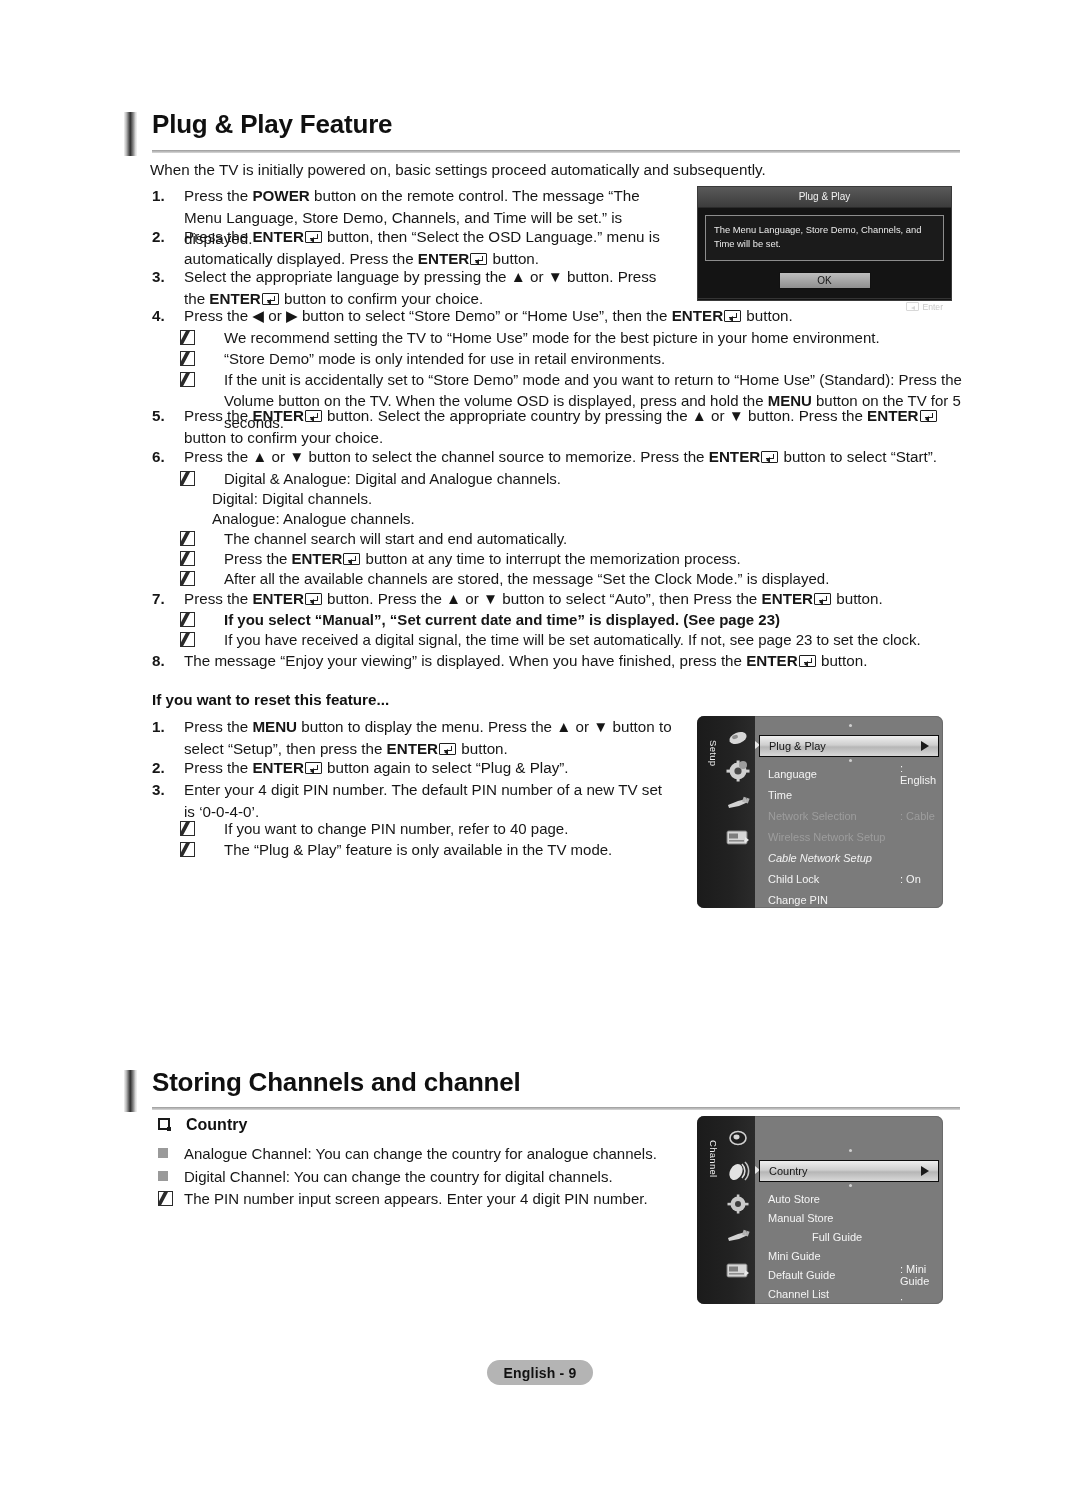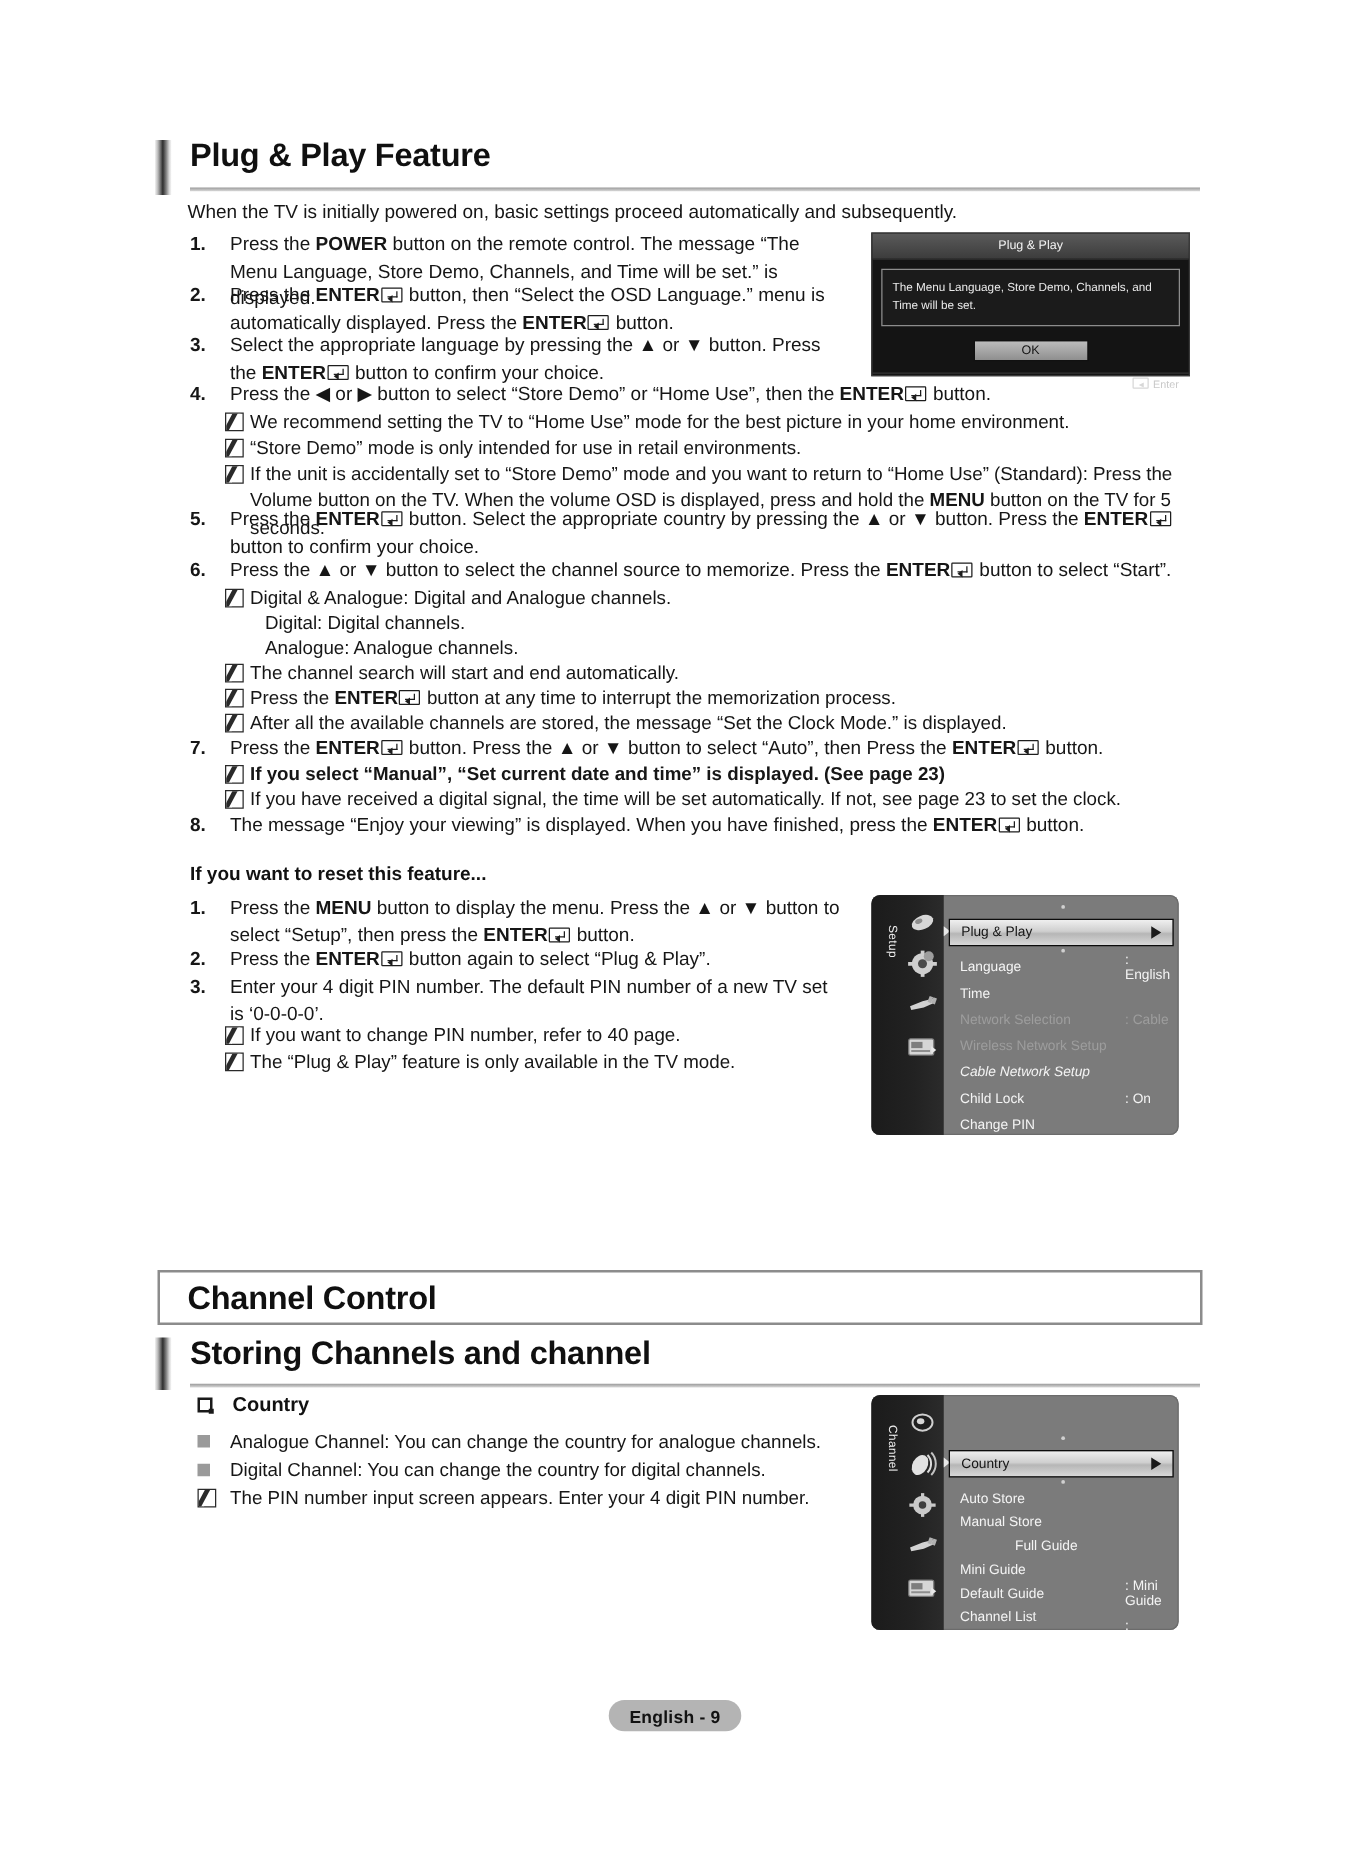--- a/index.html
+++ b/index.html
@@ -34,21 +34,21 @@
   .boxed-head .bt{
     font-size:26px;font-weight:bold;color:#101010;margin-left:22px;letter-spacing:-0.2px;
   }
 
   
   .intro{position:absolute;font-size:15.2px;line-height:1.35;color:#161616;}
   .step{position:absolute;font-size:15.2px;line-height:1.42;color:#161616;}
   .step .num{position:absolute;left:0;top:0;font-weight:bold;width:22px;text-align:left;}
   .step .txt{display:block;margin-left:32px;}
   .note{position:absolute;font-size:15px;line-height:1.42;color:#161616;}
-  .note .txt{display:block;margin-left:20px;}
+  .note .txt{display:block;margin-left:44px;}
   .plain{position:absolute;font-size:15px;line-height:1.42;color:#161616;}
   b{font-weight:bold;}
 
   
   .nicon{
     position:absolute;left:0;top:3px;width:15px;height:15px;
     border:1.5px solid #2a2a2a;box-sizing:border-box;overflow:hidden;background:#fff;
   }
   .nicon:before{
     content:"";position:absolute;left:2px;top:-3px;width:5px;height:18px;
@@ -285,21 +285,21 @@
   <div class="step" style="left:152px;top:716px;width:520px;">
     <span class="num">1.</span>
     <span class="txt">Press the <b>MENU</b> button to display the menu. Press the ▲ or ▼ button to select “Setup”, then press the <b>ENTER</b><span class="ent"></span> button.</span>
   </div>
   <div class="step" style="left:152px;top:757px;width:520px;">
     <span class="num">2.</span>
     <span class="txt">Press the <b>ENTER</b><span class="ent"></span> button again to select “Plug &amp; Play”.</span>
   </div>
   <div class="step" style="left:152px;top:779px;width:520px;">
     <span class="num">3.</span>
-    <span class="txt">Enter your 4 digit PIN number. The default PIN number of a new TV set is ‘0-0-0-0’.</span>
+    <span class="txt">Enter your 4 digit PIN number. The default PIN number of a new TV set is ‘0-0-4-0’.</span>
   </div>
 
   <div class="note" style="left:180px;top:818px;width:520px;">
     <span class="nicon"></span>
     <span class="txt">If you want to change PIN number, refer to 40 page.</span>
   </div>
   <div class="note" style="left:180px;top:839px;width:520px;">
     <span class="nicon"></span>
     <span class="txt">The “Plug &amp; Play” feature is only available in the TV mode.</span>
   </div>
@@ -377,23 +377,20 @@
         <span>Child Lock</span>
         <span class="val">: On</span>
       </div>
       <div class="row" style="top:174px;">
         <span>Change PIN</span>
         <span class="val"></span>
       </div>
     </div>
   </div>
 
-  <div class="boxed-head" style="left:126px;top:1016px;width:832px;height:40px;">
-    <span class="bt">Channel Control</span>
-  </div>
 
   <div class="sec-head" style="left:124px;top:1070px;width:836px;height:42px;">
     <div class="sec-bar" style="height:42px;"></div>
     <div class="sec-title">Storing Channels and channel</div>
     <div class="sec-rule" style="top:37px;width:808px;"></div>
   </div>
 
   <div class="head-country" style="left:158px;top:1116px;">
     <span class="sq-hollow" style="top:2px;"></span>
     <span style="margin-left:28px;">Country</span>

